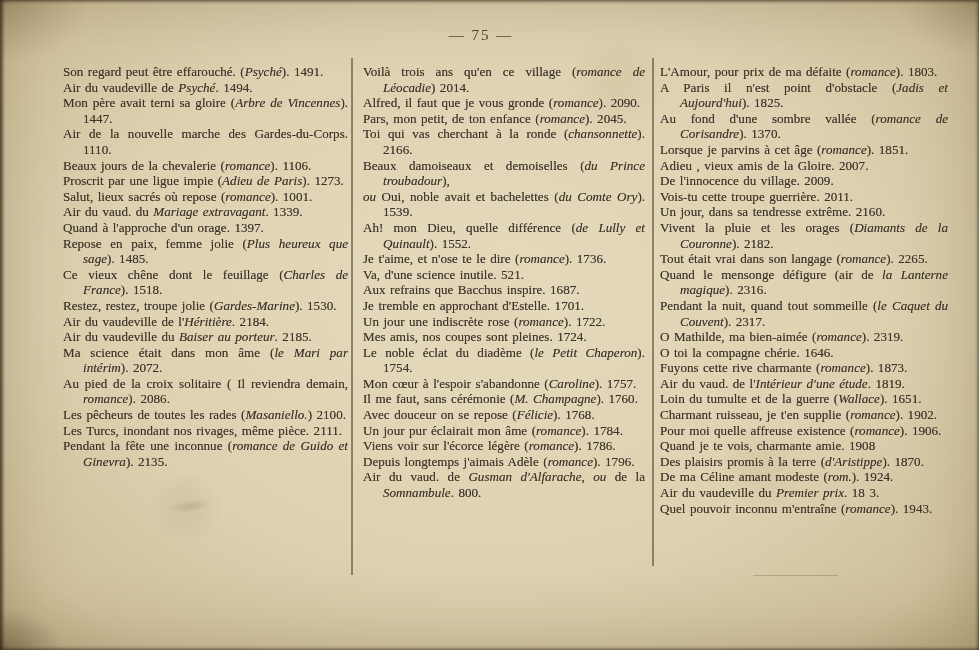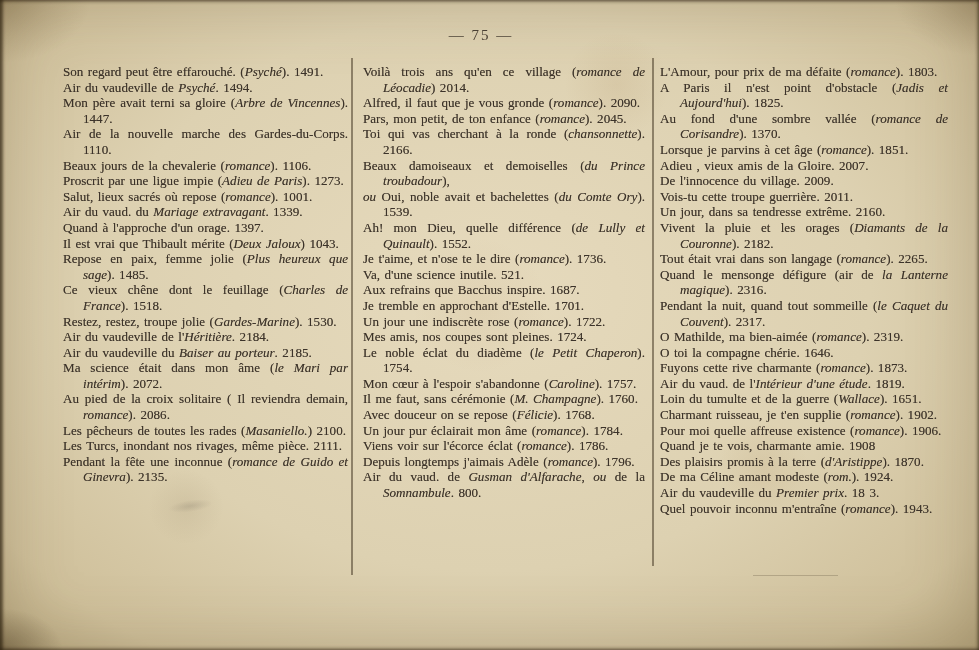--- a/index.html
+++ b/index.html
@@ -76,21 +76,20 @@
   <div class="col col-1">
       <p class="entry"><span>Son regard peut être effarouché. (</span><i>Psyché</i><span>). 1491.</span></p>
       <p class="entry"><span>Air du vaudeville de </span><i>Psyché</i><span>. 1494.</span></p>
       <p class="entry"><span>Mon père avait terni sa gloire (</span><i>Arbre de Vincennes</i><span>). 1447.</span></p>
       <p class="entry"><span>Air de la nouvelle marche des Gardes-du-Corps. 1110.</span></p>
       <p class="entry"><span>Beaux jours de la chevalerie (</span><i>romance</i><span>). 1106.</span></p>
       <p class="entry"><span>Proscrit par une ligue impie (</span><i>Adieu de Paris</i><span>). 1273.</span></p>
       <p class="entry"><span>Salut, lieux sacrés où repose (</span><i>romance</i><span>). 1001.</span></p>
       <p class="entry"><span>Air du vaud. du </span><i>Mariage extravagant</i><span>. 1339.</span></p>
       <p class="entry"><span>Quand à l'approche d'un orage. 1397.</span></p>
-      <p class="entry"><span>Il est vrai que Thibault mérite (</span><i>Deux Jaloux</i><span>) 1043.</span></p>
       <p class="entry"><span>Repose en paix, femme jolie (</span><i>Plus heureux que sage</i><span>). 1485.</span></p>
       <p class="entry"><span>Ce vieux chêne dont le feuillage (</span><i>Charles de France</i><span>). 1518.</span></p>
       <p class="entry"><span>Restez, restez, troupe jolie (</span><i>Gardes-Marine</i><span>). 1530.</span></p>
       <p class="entry"><span>Air du vaudeville de l'</span><i>Héritière</i><span>. 2184.</span></p>
       <p class="entry"><span>Air du vaudeville du </span><i>Baiser au porteur</i><span>. 2185.</span></p>
       <p class="entry"><span>Ma science était dans mon âme (</span><i>le Mari par intérim</i><span>). 2072.</span></p>
       <p class="entry"><span>Au pied de la croix solitaire ( Il reviendra demain, </span><i>romance</i><span>). 2086.</span></p>
       <p class="entry"><span>Les pêcheurs de toutes les rades (</span><i>Masaniello.</i><span>) 2100.</span></p>
       <p class="entry"><span>Les Turcs, inondant nos rivages, même pièce. 2111.</span></p>
       <p class="entry"><span>Pendant la fête une inconnue (</span><i>romance de Guido et Ginevra</i><span>). 2135.</span></p>
@@ -107,21 +106,21 @@
       <p class="entry"><span>Va, d'une science inutile. 521.</span></p>
       <p class="entry"><span>Aux refrains que Bacchus inspire. 1687.</span></p>
       <p class="entry"><span>Je tremble en approchant d'Estelle. 1701.</span></p>
       <p class="entry"><span>Un jour une indiscrète rose (</span><i>romance</i><span>). 1722.</span></p>
       <p class="entry"><span>Mes amis, nos coupes sont pleines. 1724.</span></p>
       <p class="entry"><span>Le noble éclat du diadème (</span><i>le Petit Chaperon</i><span>). 1754.</span></p>
       <p class="entry"><span>Mon cœur à l'espoir s'abandonne (</span><i>Caroline</i><span>). 1757.</span></p>
       <p class="entry"><span>Il me faut, sans cérémonie (</span><i>M. Champagne</i><span>). 1760.</span></p>
       <p class="entry"><span>Avec douceur on se repose (</span><i>Félicie</i><span>). 1768.</span></p>
       <p class="entry"><span>Un jour pur éclairait mon âme (</span><i>romance</i><span>). 1784.</span></p>
-      <p class="entry"><span>Viens voir sur l'écorce éclat (</span><i>romance</i><span>). 1786.</span></p>
+      <p class="entry"><span>Viens voir sur l'écorce légère (</span><i>romance</i><span>). 1786.</span></p>
       <p class="entry"><span>Depuis longtemps j'aimais Adèle (</span><i>romance</i><span>). 1796.</span></p>
       <p class="entry"><span>Air du vaud. de </span><i>Gusman d'Alfarache</i><span>, </span><i>ou</i><span> de la </span><i>Somnambule</i><span>. 800.</span></p>
     </div>
   <div class="col col-3">
       <p class="entry"><span>L'Amour, pour prix de ma défaite (</span><i>romance</i><span>). 1803.</span></p>
       <p class="entry"><span>A Paris il n'est point d'obstacle (</span><i>Jadis et Aujourd'hui</i><span>). 1825.</span></p>
       <p class="entry"><span>Au fond d'une sombre vallée (</span><i>romance de Corisandre</i><span>). 1370.</span></p>
       <p class="entry"><span>Lorsque je parvins à cet âge (</span><i>romance</i><span>). 1851.</span></p>
       <p class="entry"><span>Adieu , vieux amis de la Gloire. 2007.</span></p>
       <p class="entry"><span>De l'innocence du village. 2009.</span></p>

